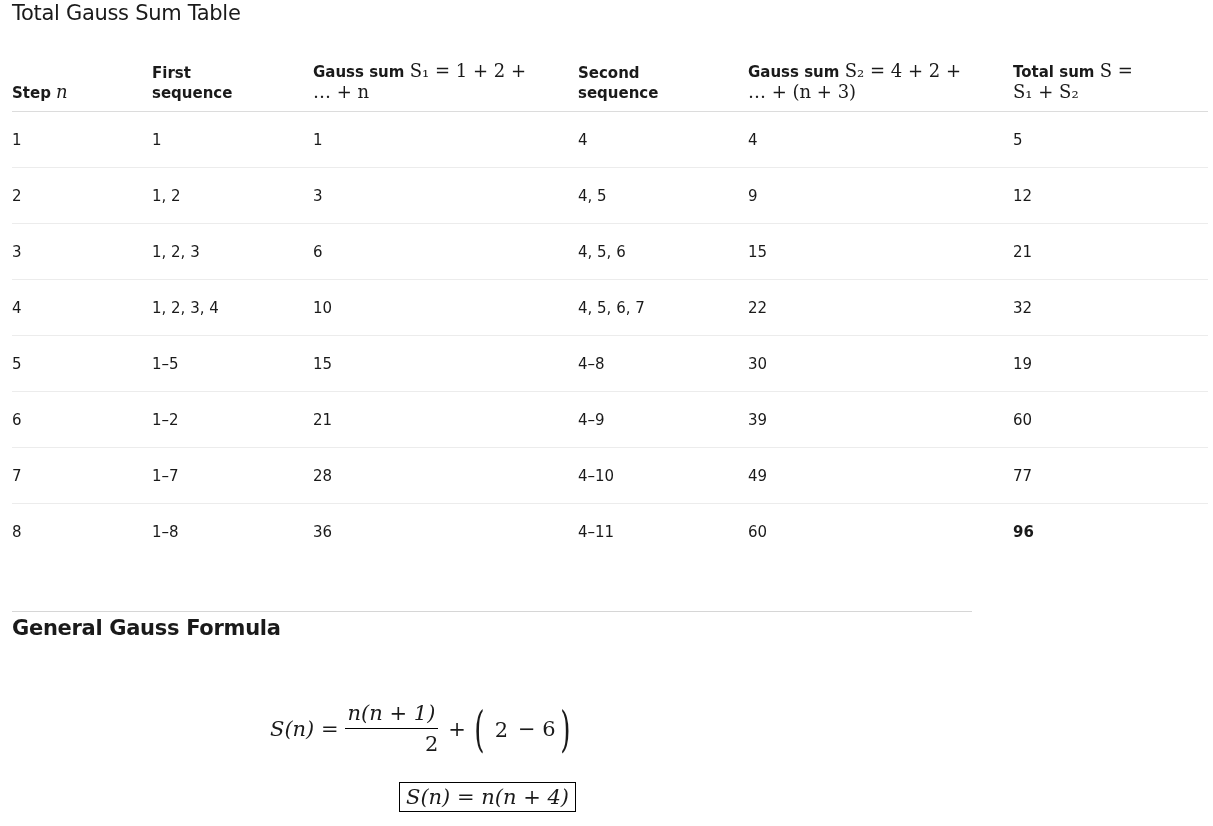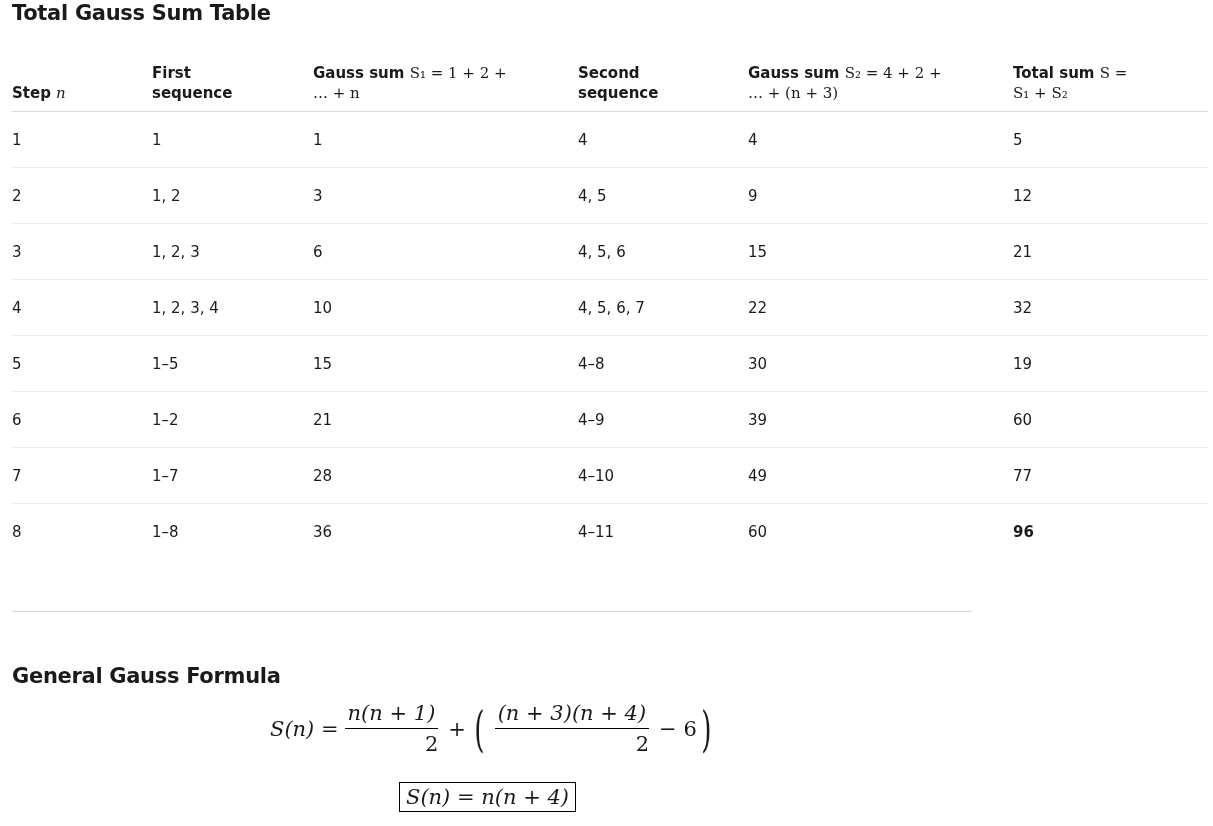--- a/index.html
+++ b/index.html
@@ -1,32 +1,32 @@
 <!DOCTYPE html>
 <html><head>
 <meta charset="utf-8">
 <style>
   html, body { margin: 0; padding: 0; background: #ffffff; }
   body { width: 1213px; height: 826px; overflow: hidden; font-family: "DejaVu Sans", sans-serif; color: #1a1a1a; position: relative; }
-  .title { position: absolute; left: 12px; top: 1px; font-size: 21px; font-weight: bold; letter-spacing: -0.3px; }
+  .title { position: absolute; left: 12px; top: 1px; font-size: 21px; font-weight: normal; letter-spacing: -0.3px; }
   .tbl { position: absolute; left: 12px; top: 40px; width: 1196px; border-collapse: collapse; font-size: 15px; }
   .tbl th { font-weight: bold; text-align: left; vertical-align: bottom; padding: 0 0 8px 0; font-size: 15px; line-height: 20px; height: 63px; border-bottom: 1px solid #dcdcdc; }
   .tbl td { height: 55px; border-bottom: 1px solid #ececec; padding: 0; text-align: left; vertical-align: middle; }
   .tbl tr:last-child td { border-bottom: none; }
   .c0 { width: 140px; text-align: left; padding-right: 0 !important; }
   .c0-in { padding-right: 29px; }
   .c1 { width: 161px; margin-left: 40px; }
   .c2 { width: 265px; }
   .c3 { width: 170px; }
   .c4 { width: 265px; }
-  .math { font-family: "DejaVu Serif", serif; font-weight: normal; font-size: 15px; }
+  .math { font-family: "DejaVu Serif", serif; font-weight: normal; font-size: 18px; }
   .mi { font-style: italic; }
   .bold { font-weight: bold; }
   .hr { position: absolute; left: 12px; top: 611px; width: 960px; height: 1px; background: #d6d6d6; }
-  .h2 { position: absolute; left: 12px; top: 664px; font-size: 21px; font-weight: bold; letter-spacing: -0.3px; }
+  .h2 { position: absolute; left: 12px; top: 616px; font-size: 21px; font-weight: bold; letter-spacing: -0.3px; }
   .f1 { position: absolute; left: 270px; top: 700px; font-family: "DejaVu Serif", serif; font-size: 21px; display: flex; align-items: center; }
   .frac { display: inline-flex; flex-direction: column; align-items: flex-end; margin: 0 6px; }
   .frac .num { padding: 0 3px 2px; border-bottom: 1px solid #000; line-height: 26px; }
   .frac .den { line-height: 26px; padding-top: 2px; }
   .paren { font-size: 48px; line-height: 1; font-weight: 100; transform: scaleX(0.55); }
   .f2 { position: absolute; left: 399px; top: 782px; border: 1px solid #000; padding: 2px 6px; font-family: "DejaVu Serif", serif; font-size: 21px; }
 </style>
 </head>
 <body>
 
@@ -117,20 +117,19 @@
 
 <div class="f1">
   <span class="mi">S(n) =</span>
   <span class="frac">
     <span class="num mi">n(n + 1)</span>
     <span class="den">2</span>
   </span>
   <span style="margin:0 4px;">+</span>
   <span class="paren">(</span>
   <span class="frac">
-    <span class="num mi">(n + 3)(n + 4)</span>
     <span class="den">2</span>
   </span>
   <span style="margin-left:4px;">− 6</span>
   <span class="paren">)</span>
 </div>
 
 <div class="f2 mi">S(n) = n(n + 4)</div>
 
 </body></html>

